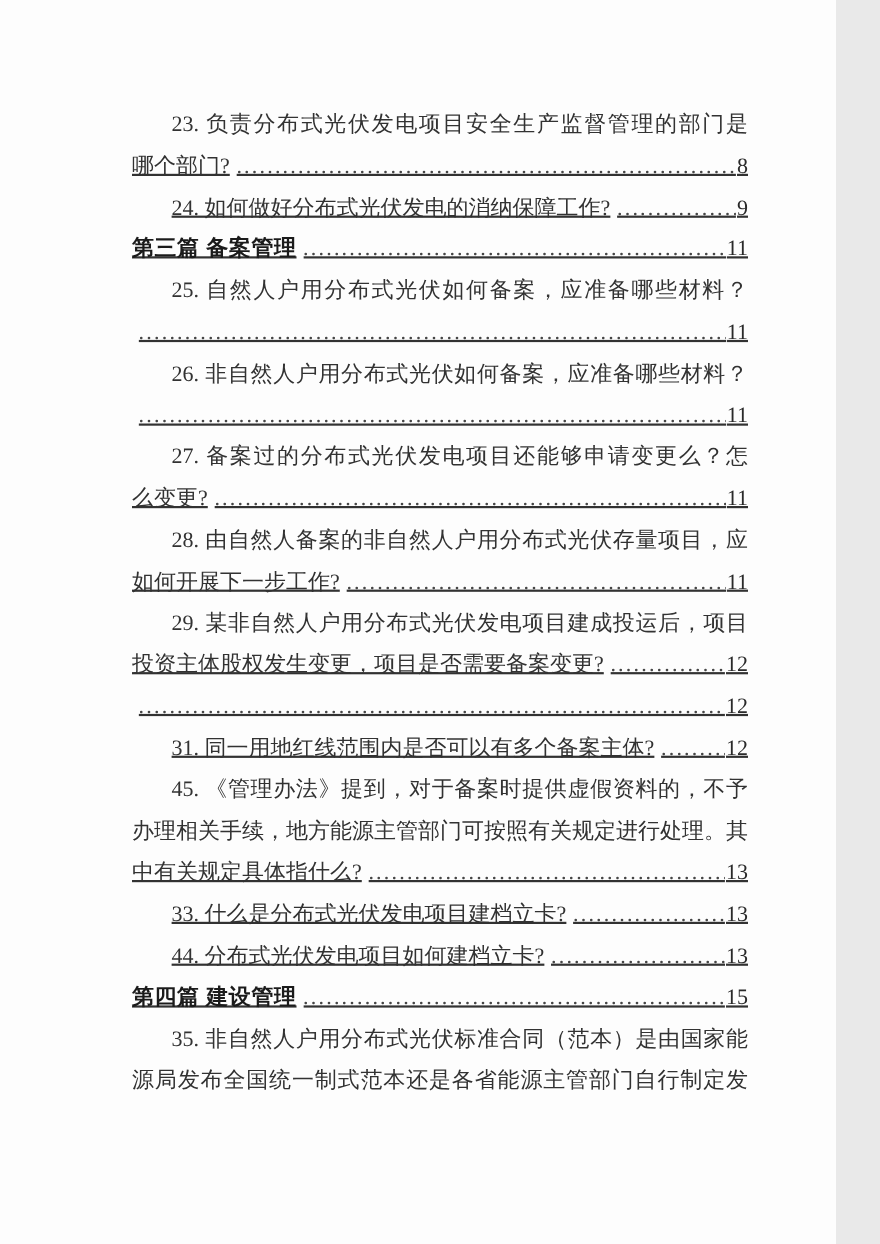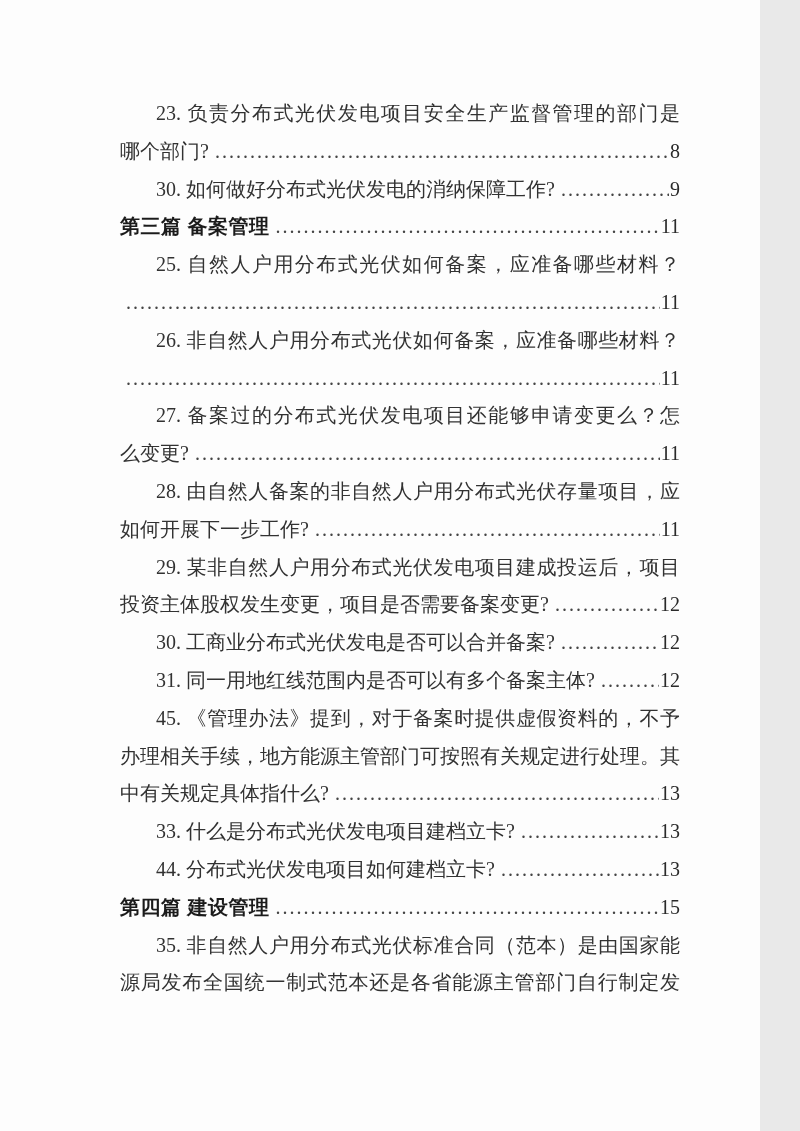--- a/index.html
+++ b/index.html
@@ -32,20 +32,21 @@
   .row.just {
     white-space: normal;
     text-align: justify;
     text-align-last: justify;
     overflow: hidden;
   }
   
   .row.flexrow {
     display: flex;
     align-items: center;
+    text-decoration: underline;
   }
   .txt {
     display: inline;
   }
   .flexrow .txt {
     flex: 0 0 auto;
   }
   .txt.ind {
     padding-left: 36px;
   }
@@ -83,21 +84,21 @@
 
     <div class="row just"><span class="txt ind">23. 负责分布式光伏发电项目安全生产监督管理的部门是</span></div>
 
     <div class="row flexrow">
         <span class="txt">哪个部门?</span>
         <span class="leader"></span>
         <span class="pg">8</span>
       </div>
 
     <div class="row flexrow">
-        <span class="txt ind">30. 如何做好分布式光伏发电的消纳保障工作?</span>
+        <span class="txt ind">24. 如何做好分布式光伏发电的消纳保障工作?</span>
         <span class="leader"></span>
         <span class="pg">9</span>
       </div>
 
     <div class="row flexrow heading">
         <span class="txt">第三篇 备案管理</span>
         <span class="leader"></span>
         <span class="pg">11</span>
       </div>
 
@@ -135,21 +136,20 @@
 
     <div class="row just"><span class="txt ind">29. 某非自然人户用分布式光伏发电项目建成投运后，项目</span></div>
 
     <div class="row flexrow">
         <span class="txt">投资主体股权发生变更，项目是否需要备案变更?</span>
         <span class="leader"></span>
         <span class="pg">12</span>
       </div>
 
     <div class="row flexrow">
-        <span class="txt ind">30. 工商业分布式光伏发电是否可以合并备案?</span>
         <span class="leader"></span>
         <span class="pg">12</span>
       </div>
 
     <div class="row flexrow">
         <span class="txt ind">31. 同一用地红线范围内是否可以有多个备案主体?</span>
         <span class="leader"></span>
         <span class="pg">12</span>
       </div>
 

